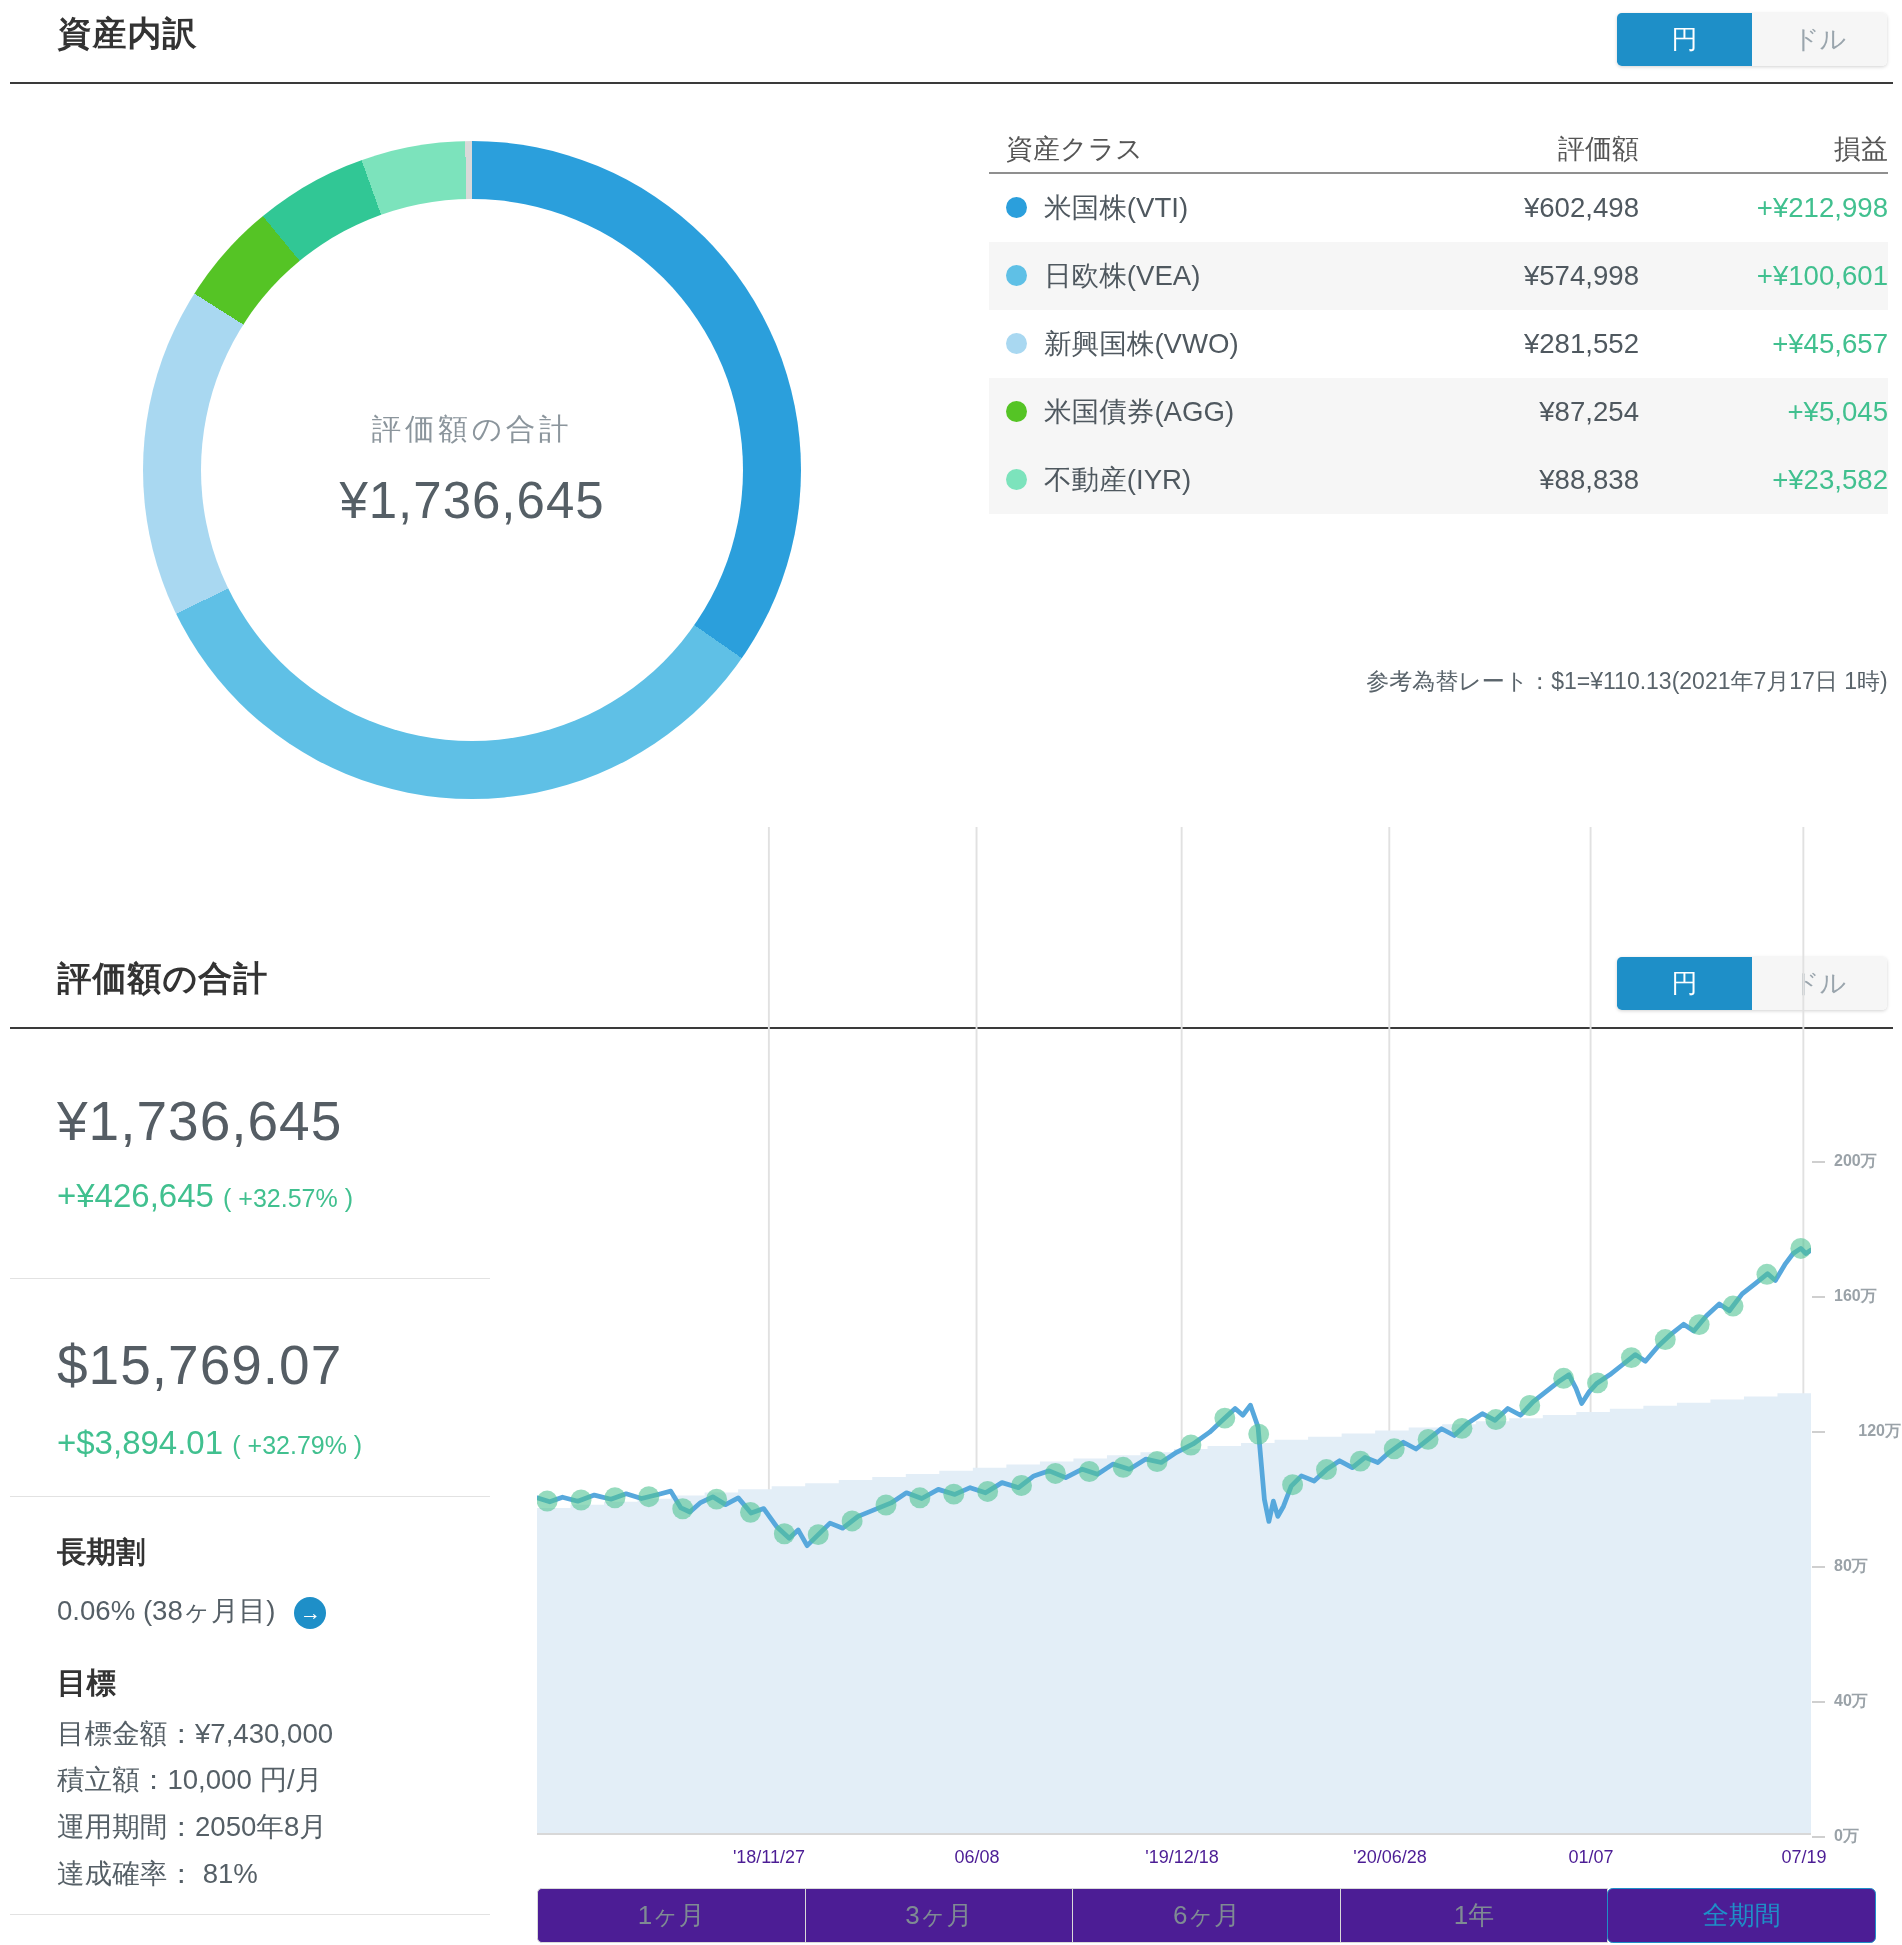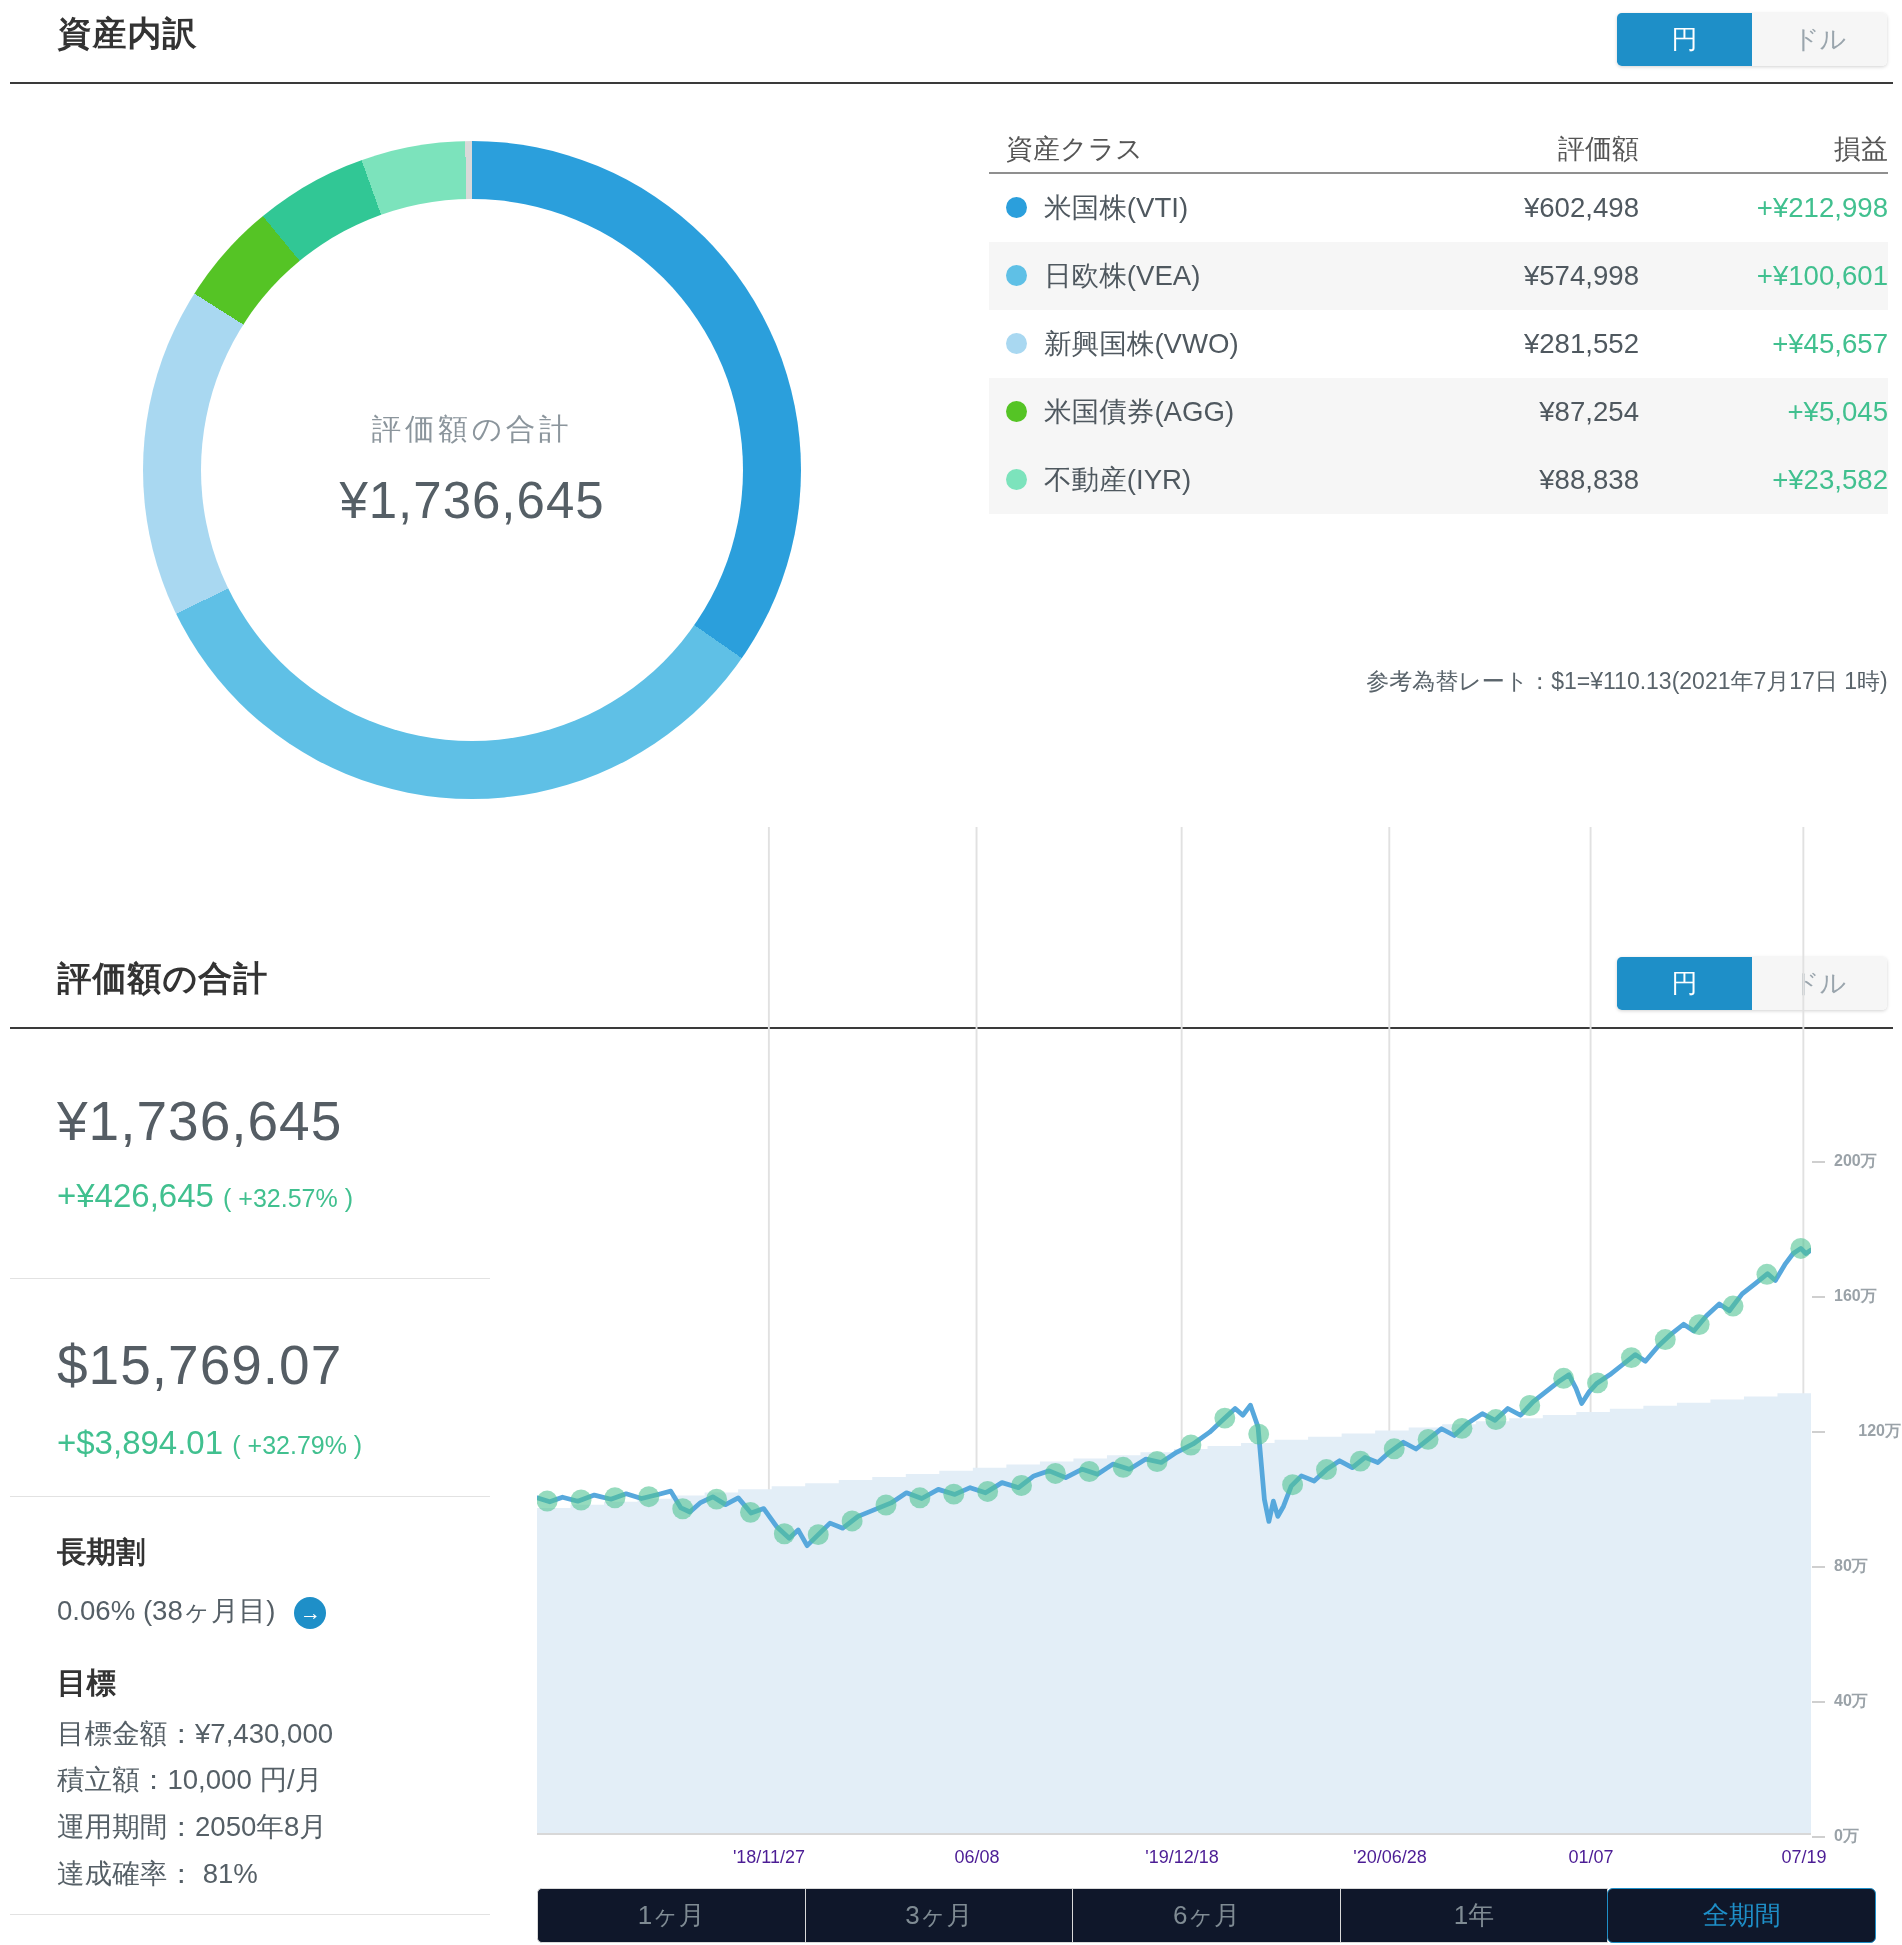--- a/index.html
+++ b/index.html
@@ -44,21 +44,21 @@
              color:#fff;align-items:center;justify-content:center;font-size:21px;margin-left:19px;
              vertical-align:middle;cursor:pointer;}
   
   #chart-svg{position:absolute;left:537px;top:827px;}
   .y-lab{position:absolute;left:1834px;width:67px;font-size:16px;color:#9aa2a8;transform:translateY(-50%);font-weight:bold;}
   .y-tick{position:absolute;left:1812px;width:13.3px;height:1.9px;background:#cfcfcf;}
   .x-lab{position:absolute;top:1847px;font-size:18px;color:#4c1d95;transform:translateX(-50%);}
   
   #periods{position:absolute;left:537px;top:1888px;width:1339px;height:55px;display:flex;}
   .p-btn{flex:1;display:flex;align-items:center;justify-content:center;font-size:26px;color:#7f8b93;
-         background:#0f172a;border:1px solid #d9d9d9;margin-left:-1px;cursor:pointer;}
+         background:#4c1d95;border:1px solid #d9d9d9;margin-left:-1px;cursor:pointer;}
   .p-btn:first-child{margin-left:0;border-radius:4.8px 0 0 4.8px;}
   .p-btn.active{border:1.9px solid #1e8fc8;color:#1e8fc8;border-radius:5.7px;z-index:2;}
 </style>
 </head>
 <body>
 
 <div class="abs section-title" style="left:9.5px;top:11.4px">資産内訳</div>
 
 <div class="toggle" style="left:1617px;top:13.3px">
   <div class="opt on">円</div>

